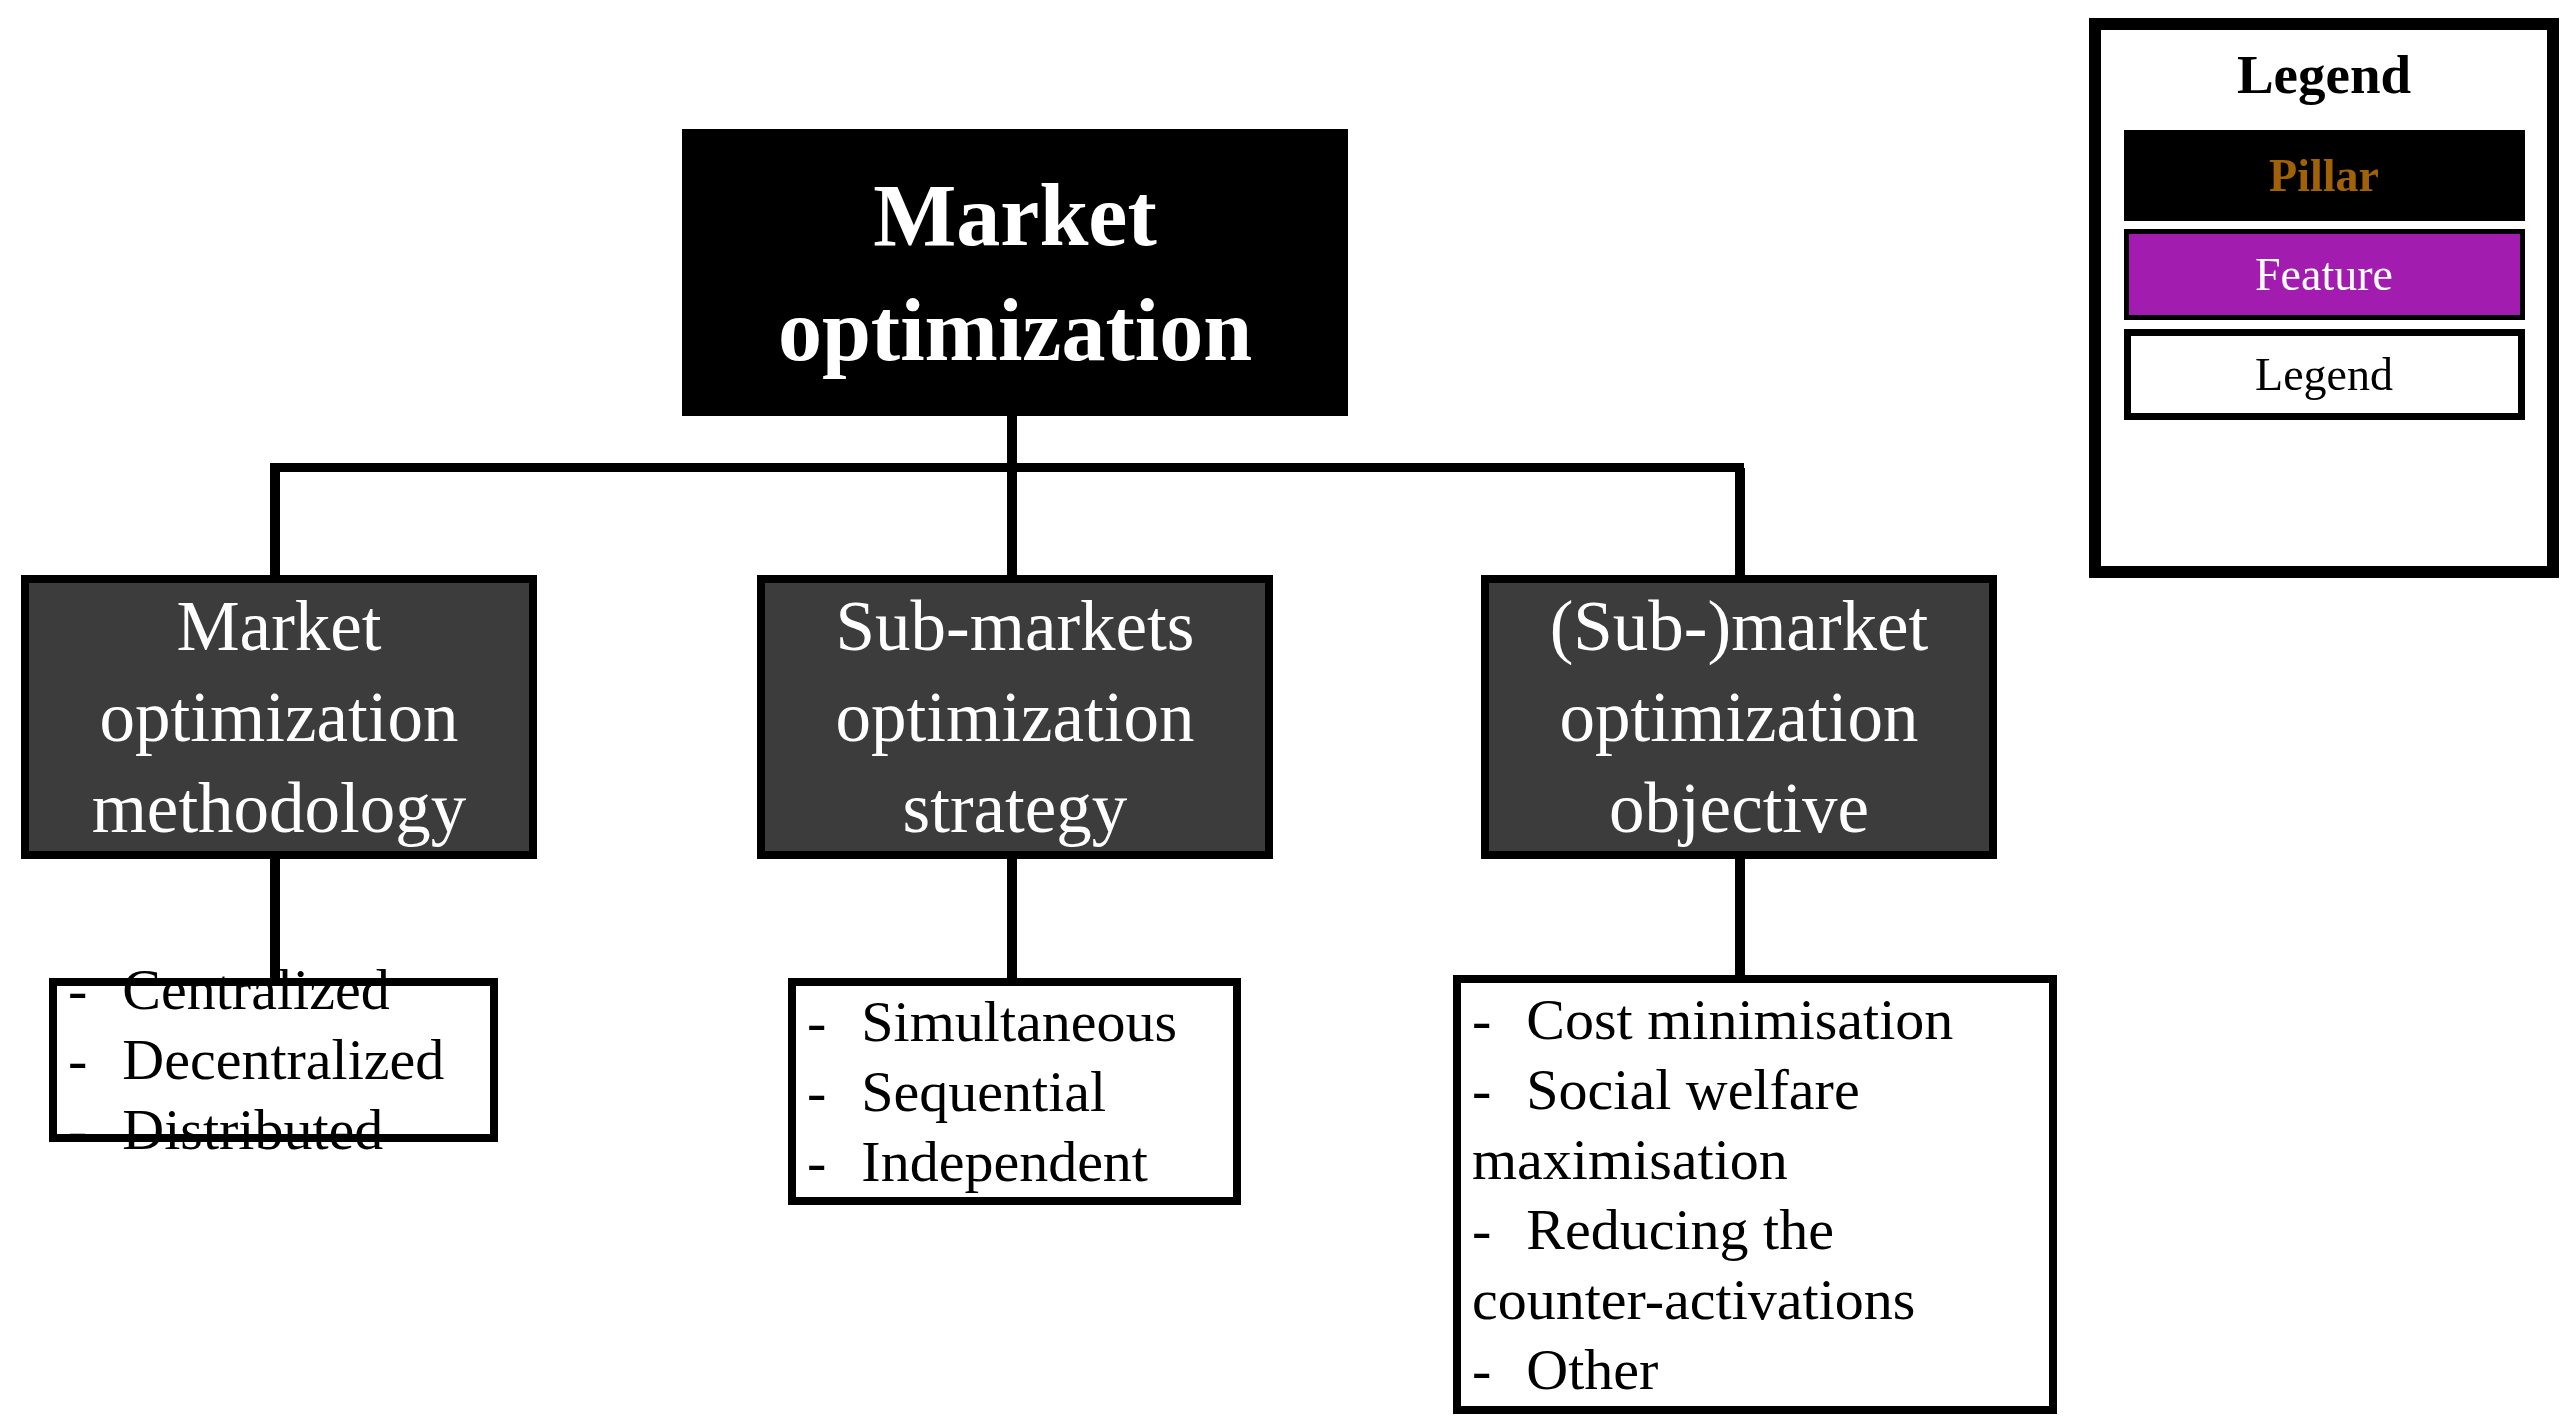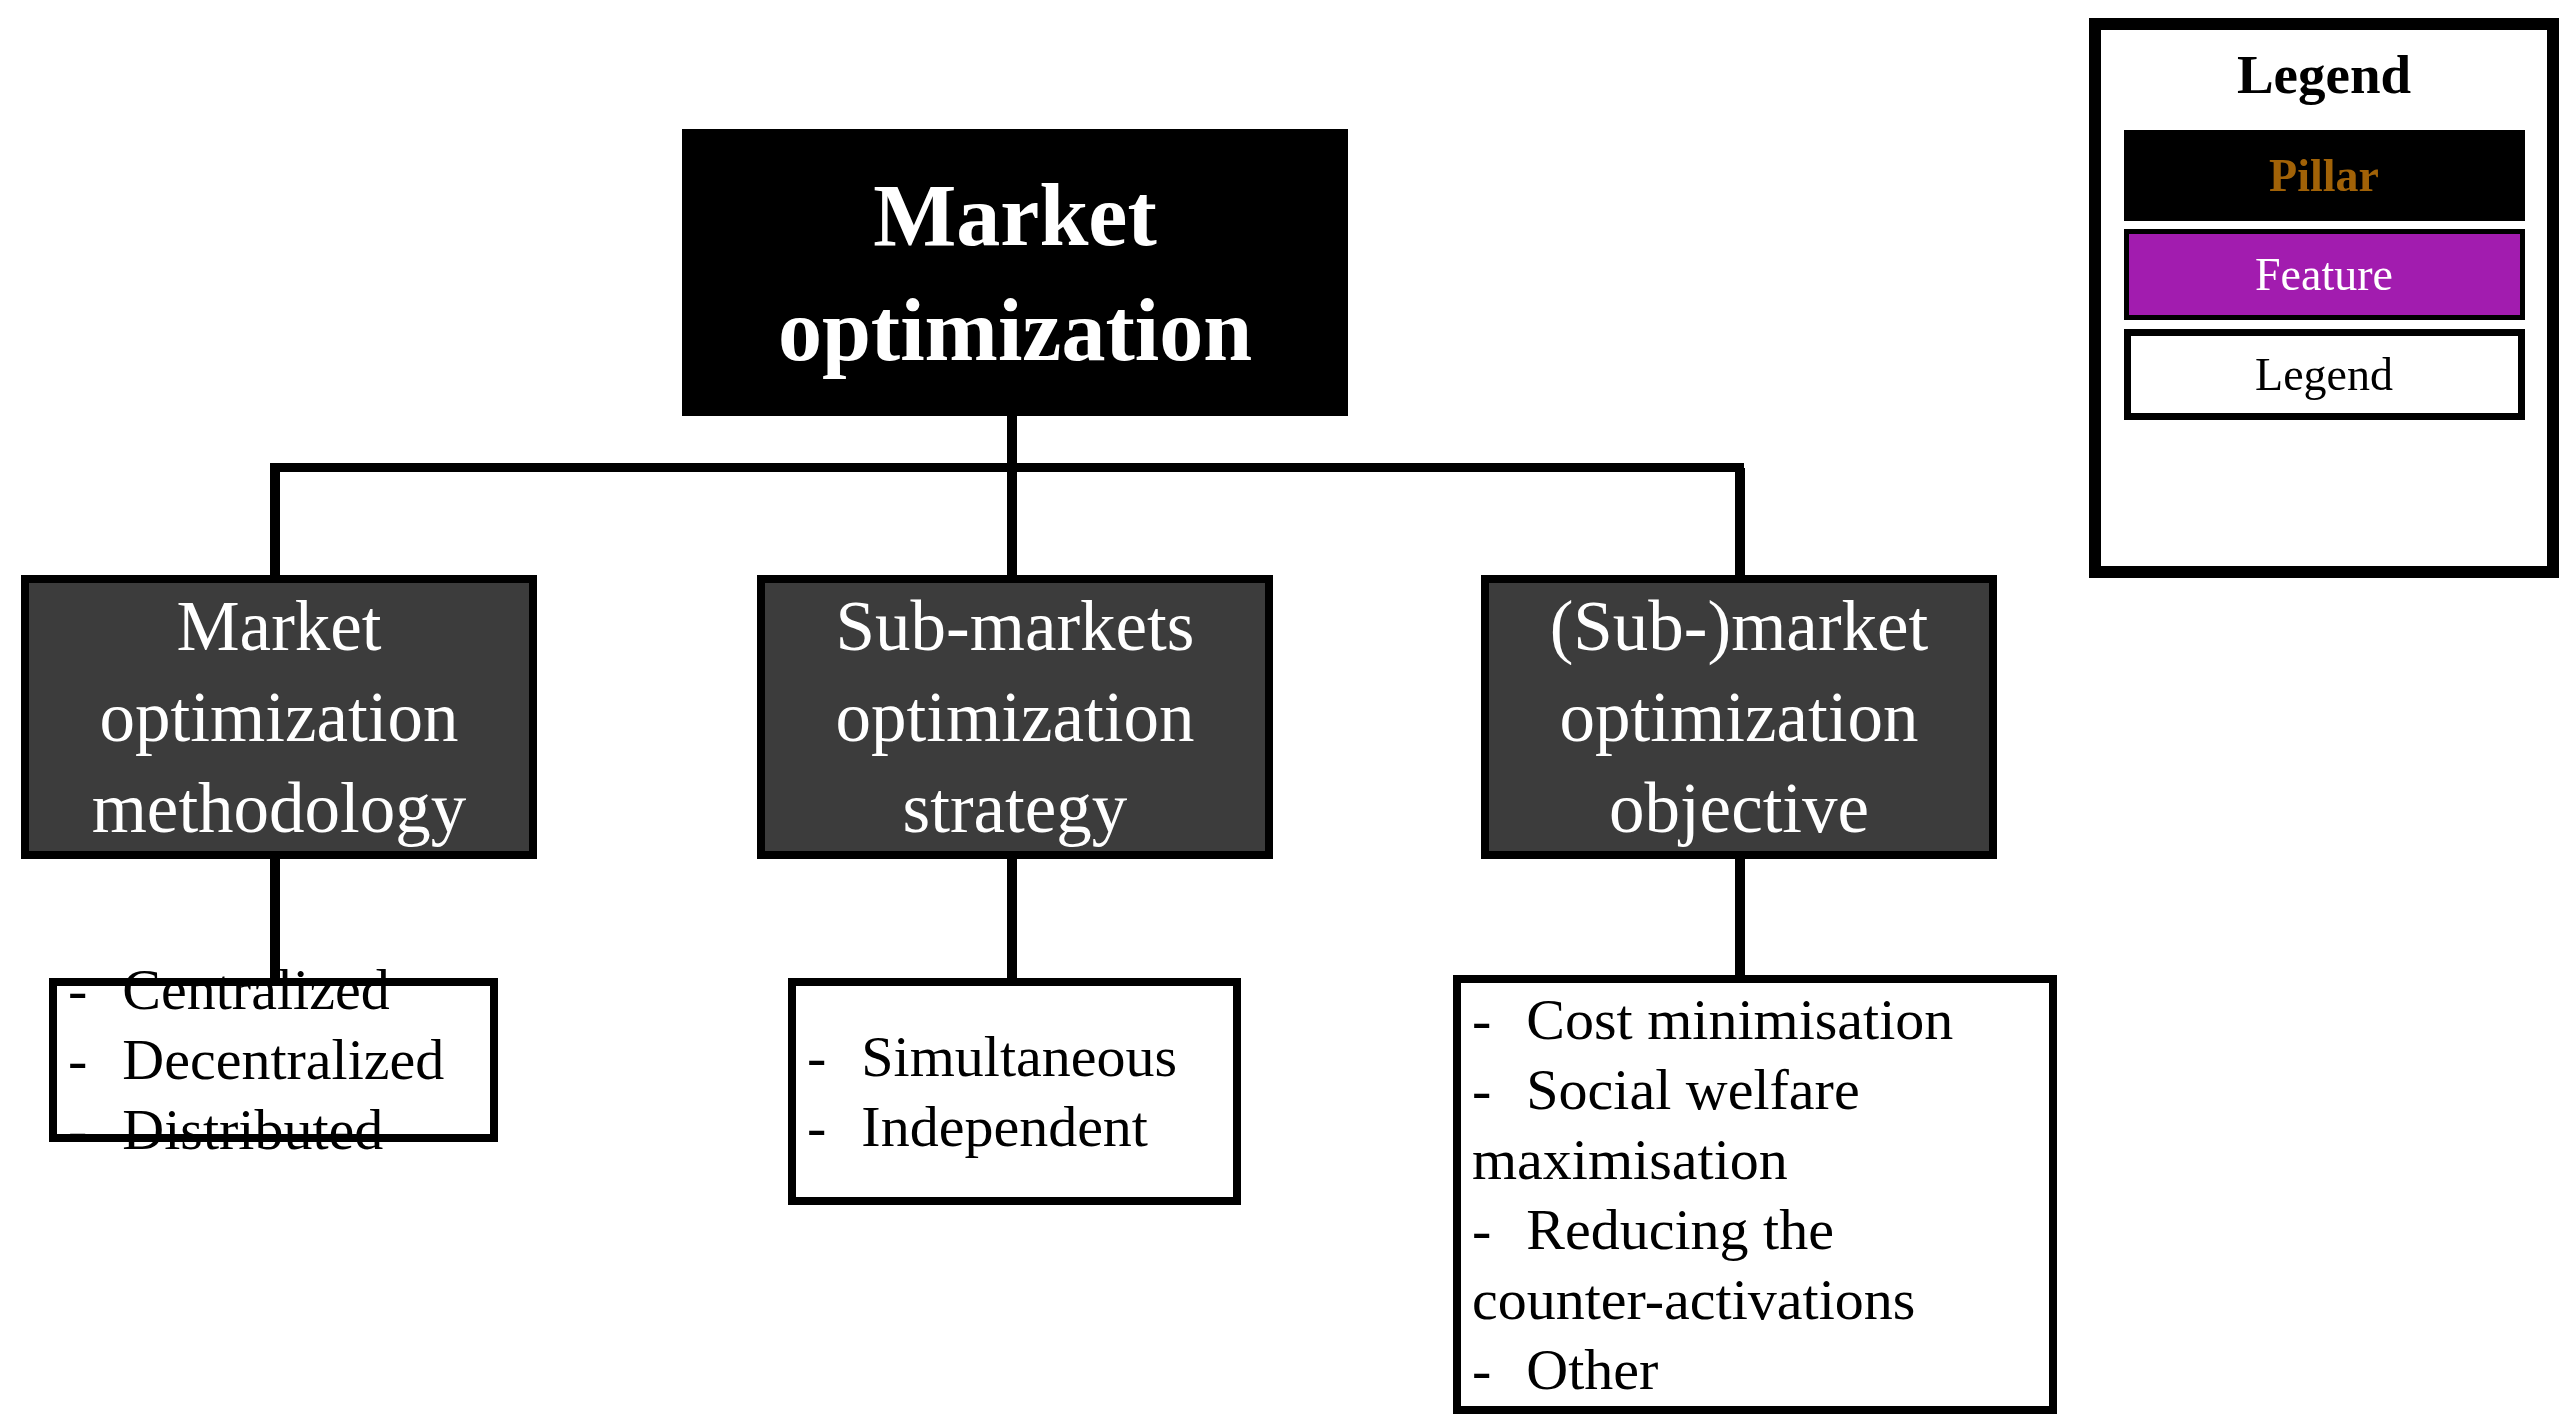--- a/index.html
+++ b/index.html
@@ -83,20 +83,21 @@
     <div>objective</div>
   </div>
 
   <div class="abs options-box" style="left:49px;top:978px;width:449px;height:164px;">
     <div class="oline b">- Centralized</div>
     <div class="oline b">- Decentralized</div>
     <div class="oline b">- Distributed</div>
   </div>
   <div class="abs options-box" style="left:788px;top:978px;width:453px;height:227px;">
     <div class="oline b">- Simultaneous</div>
+    <div class="oline b">- Sequential</div>
     <div class="oline b">- Independent</div>
   </div>
   <div class="abs options-box" style="left:1453px;top:975px;width:604px;height:439px;">
     <div class="oline b">- Cost minimisation</div>
     <div class="oline b">- Social welfare</div>
     <div class="oline">maximisation</div>
     <div class="oline b">- Reducing the</div>
     <div class="oline">counter-activations</div>
     <div class="oline b">- Other</div>
   </div>

